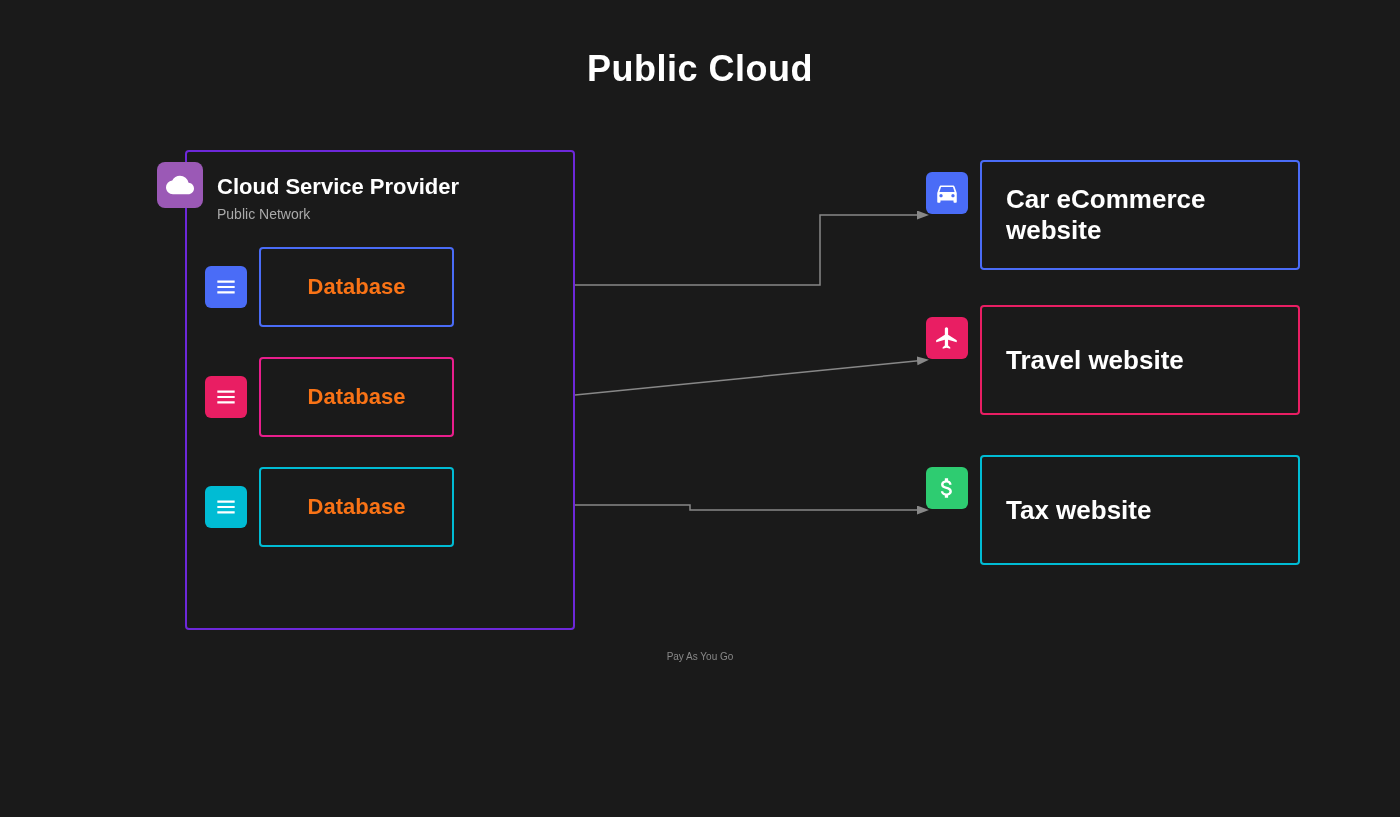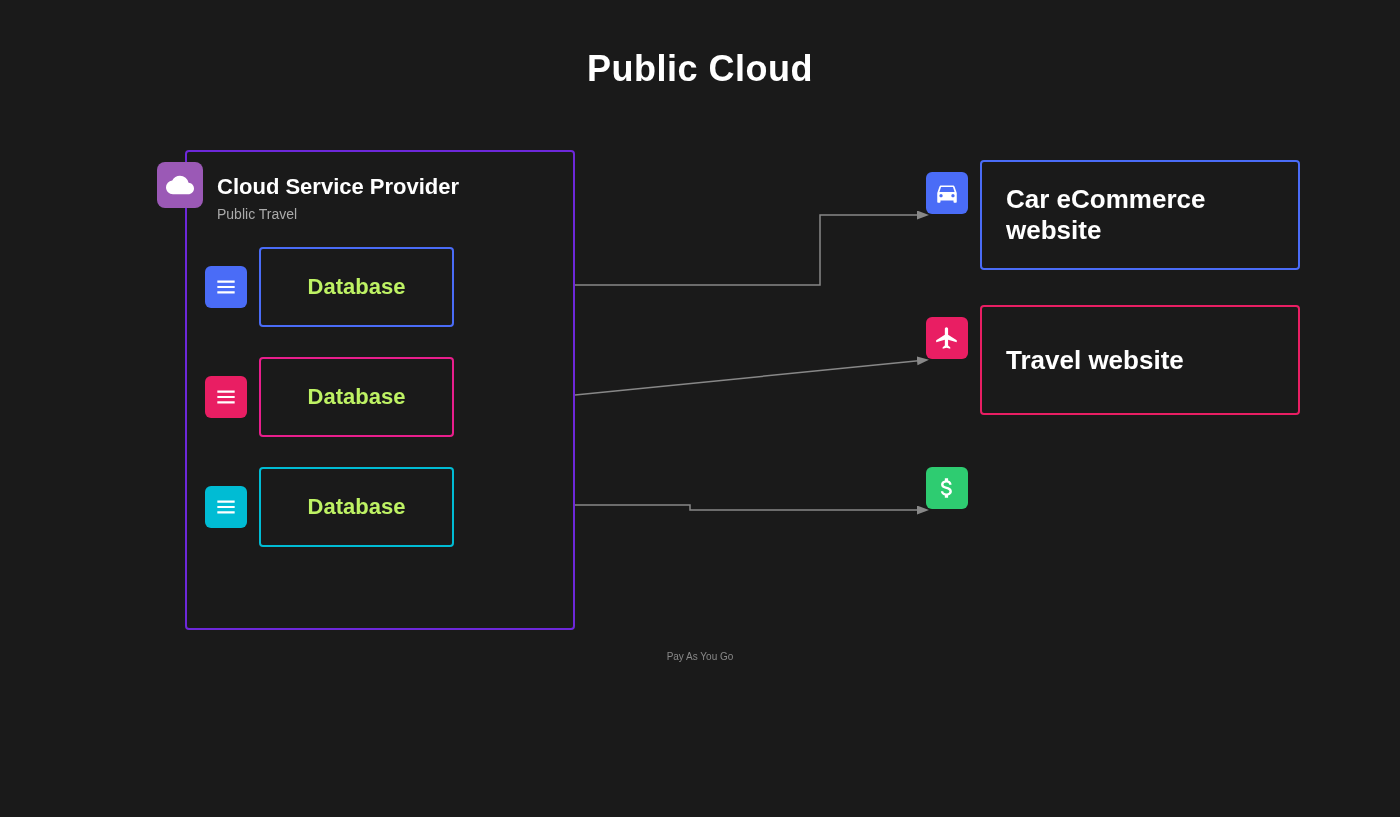--- a/index.html
+++ b/index.html
@@ -99,21 +99,21 @@
       margin-left: 12px;
       width: 195px;
       height: 80px;
       border-radius: 4px;
       border: 2px solid;
       display: flex;
       align-items: center;
       justify-content: center;
       font-size: 22px;
       font-weight: 700;
-      color: #bef264;
+      color: #f97316;
     }
     .db-box-blue { border-color: #4a6cf7; }
     .db-box-pink { border-color: #e91e8c; }
     .db-box-cyan { border-color: #00bcd4; }
     .db-icon-blue { background: #4a6cf7; }
     .db-icon-pink { background: #e91e63; }
     .db-icon-cyan { background: #00bcd4; }
 
     
     .arrows-svg {
@@ -180,21 +180,21 @@
 <div class="diagram-area">
 
   <div class="csp-container">
 
     <div class="cloud-icon-badge">
       <svg viewBox="0 0 24 24" xmlns="http://www.w3.org/2000/svg">
         <path d="M19.35 10.04A7.49 7.49 0 0012 4C9.11 4 6.6 5.64 5.35 8.04A5.994 5.994 0 000 14c0 3.31 2.69 6 6 6h13c2.76 0 5-2.24 5-5 0-2.64-2.05-4.78-4.65-4.96z"></path>
       </svg>
     </div>
     <div class="csp-label">Cloud Service Provider</div>
-    <div class="csp-sublabel">Public Travel</div>
+    <div class="csp-sublabel">Public Network</div>
 
     <div class="db-row db-row-1">
       <div class="db-icon-badge db-icon-blue">
         <svg viewBox="0 0 24 24" xmlns="http://www.w3.org/2000/svg">
           <path d="M4 6h16v2H4zm0 5h16v2H4zm0 5h16v2H4z"></path>
         </svg>
       </div>
       <div class="db-box db-box-blue">
         <span>Database</span>
       </div>
@@ -257,15 +257,18 @@
   </div>
 
   <div class="website-box website-box-travel">
     <span>Travel website</span>
   </div>
 
   <div class="website-box website-box-car">
     <span>Car eCommerce website</span>
   </div>
 
+  <div class="website-box website-box-tax">
+    <span>Tax website</span>
+  </div>
 
   <div class="pay-as-you-go-label">Pay As You Go</div>
 </div>
 
 </body></html>

